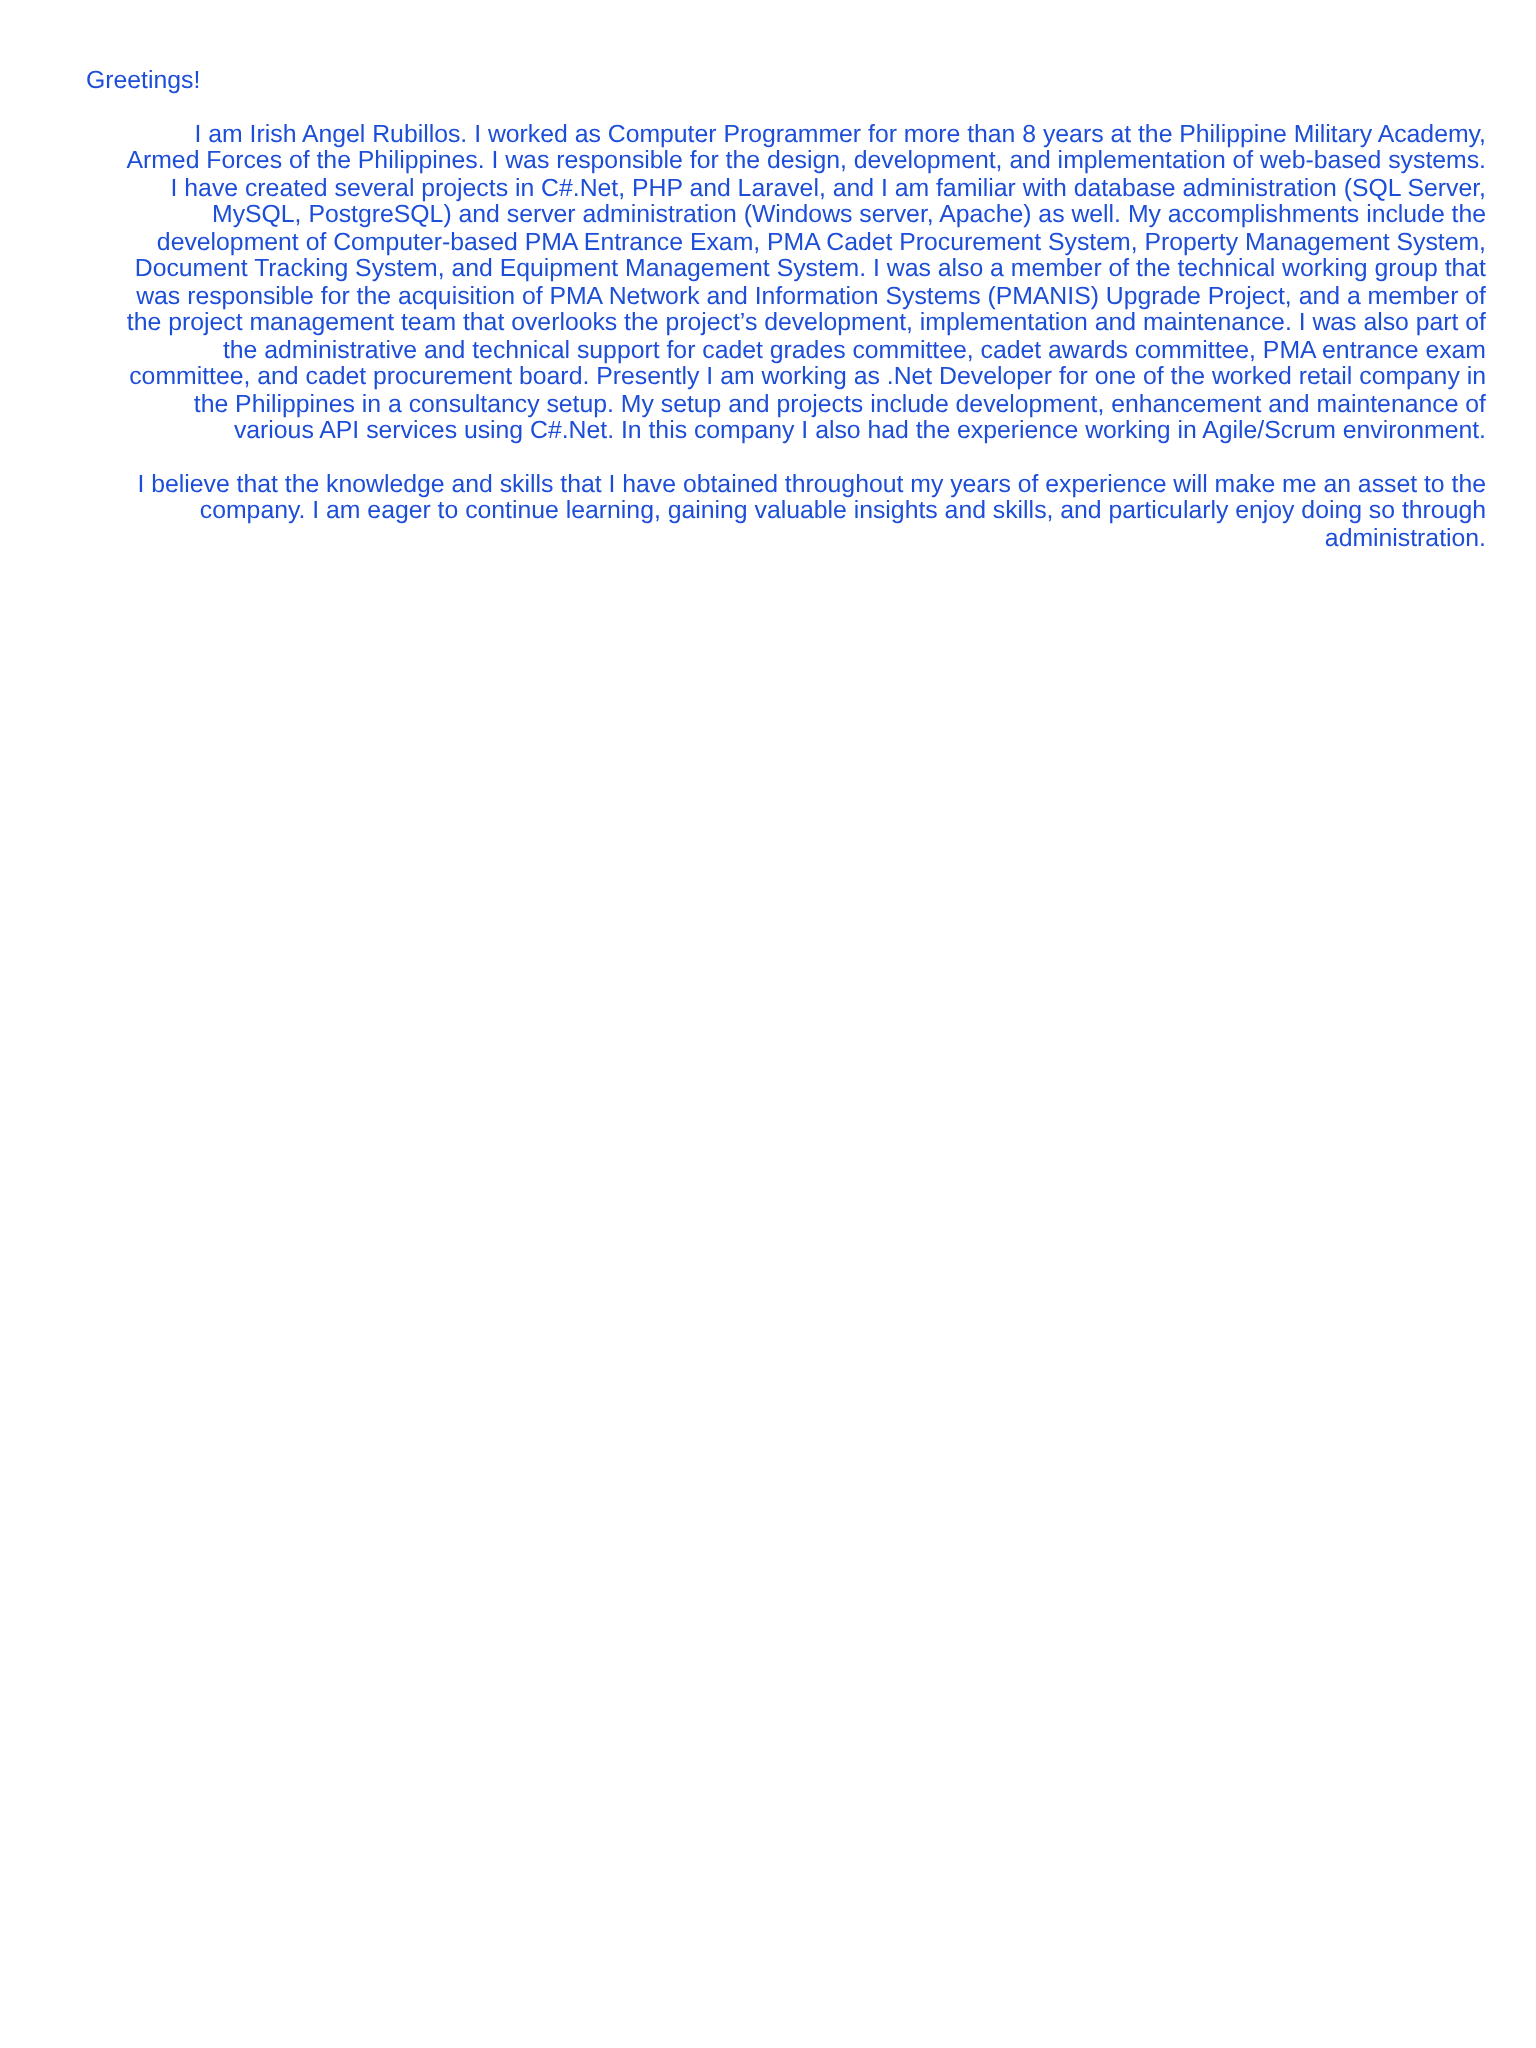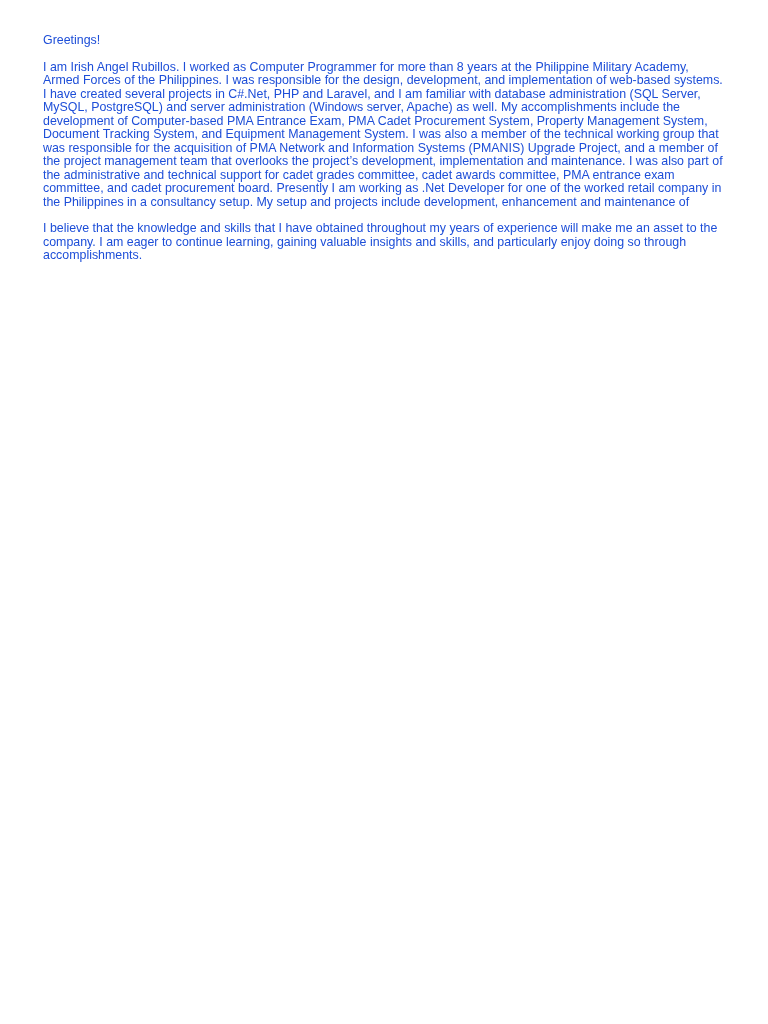--- a/index.html
+++ b/index.html
@@ -25,40 +25,42 @@
     }
     .greeting {
       margin: 0 0 13px 0;
     }
     .para {
       margin: 0 0 13px 0;
     }
     .line {
       display: block;
       white-space: nowrap;
+      text-align: right;
     }
   </style>
 </head>
 <body>
 
 <div class="page">
   <p class="greeting">Greetings!</p>
 
   <p class="para">
     <span class="line">I am Irish Angel Rubillos. I worked as Computer Programmer for more than 8 years at the Philippine Military Academy,</span>
     <span class="line">Armed Forces of the Philippines. I was responsible for the design, development, and implementation of web-based systems.</span>
     <span class="line">I have created several projects in C#.Net, PHP and Laravel, and I am familiar with database administration (SQL Server,</span>
     <span class="line">MySQL, PostgreSQL) and server administration (Windows server, Apache) as well. My accomplishments include the</span>
     <span class="line">development of Computer-based PMA Entrance Exam, PMA Cadet Procurement System, Property Management System,</span>
     <span class="line">Document Tracking System, and Equipment Management System. I was also a member of the technical working group that</span>
     <span class="line">was responsible for the acquisition of PMA Network and Information Systems (PMANIS) Upgrade Project, and a member of</span>
     <span class="line">the project management team that overlooks the project’s development, implementation and maintenance. I was also part of</span>
     <span class="line">the administrative and technical support for cadet grades committee, cadet awards committee, PMA entrance exam</span>
     <span class="line">committee, and cadet procurement board. Presently I am working as .Net Developer for one of the worked retail company in</span>
     <span class="line">the Philippines in a consultancy setup. My setup and projects include development, enhancement and maintenance of</span>
+    <span class="line">various API services using C#.Net. In this company I also had the experience working in Agile/Scrum environment.</span>
   </p>
 
   <p class="para">
     <span class="line">I believe that the knowledge and skills that I have obtained throughout my years of experience will make me an asset to the</span>
     <span class="line">company. I am eager to continue learning, gaining valuable insights and skills, and particularly enjoy doing so through</span>
-    <span class="line">accomplishments.</span>
+    <span class="line">administration.</span>
   </p>
 </div>
 
 </body></html>

